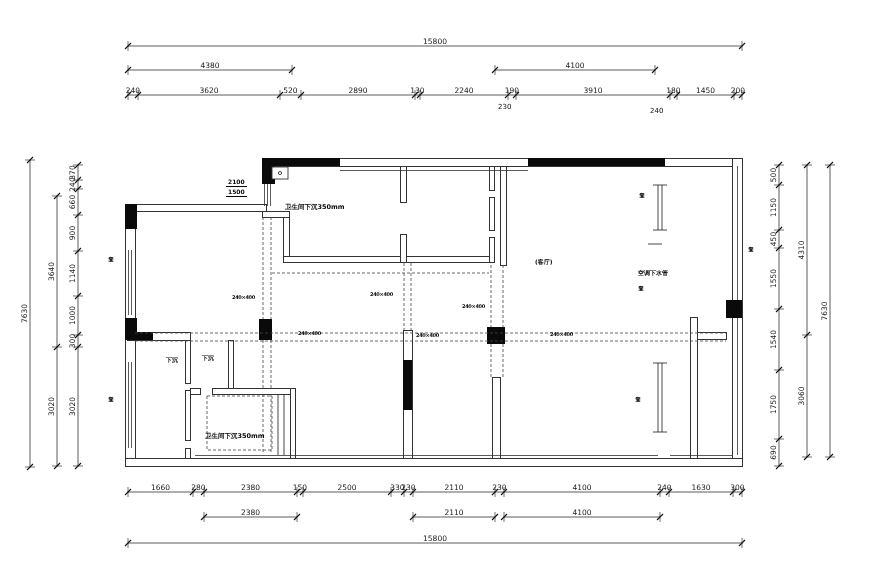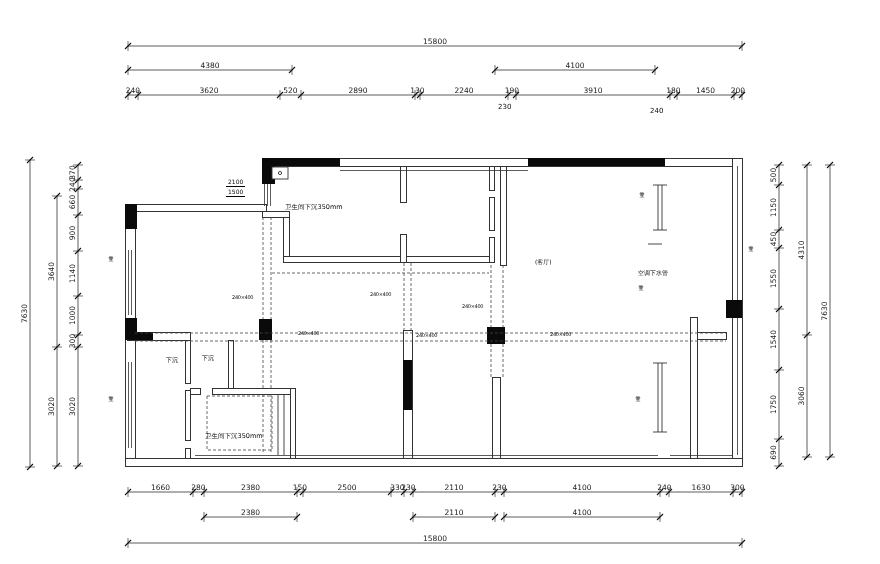--- a/index.html
+++ b/index.html
@@ -1,20 +1,20 @@
 <!DOCTYPE html>
 <html><head>
 <meta charset="utf-8">
 <style>
   html,body{margin:0;padding:0;background:#fff;}
   #plan{position:relative;width:880px;height:564px;background:#c2410c;overflow:hidden;
         font-family:"DejaVu Sans",sans-serif;color:#111;}
   #plan svg{position:absolute;left:0;top:0;}
   svg text{font-family:"DejaVu Sans",sans-serif;fill:#1a1a1a;}
-  .ann{position:absolute;white-space:nowrap;font-weight:normal;color:#0a0a0a;}
+  .ann{position:absolute;white-space:nowrap;font-weight:bold;color:#0a0a0a;}
   .vtext{writing-mode:vertical-rl;letter-spacing:0;}
   .beam{font-size:5px;letter-spacing:-0.3px;}
   .wtag div{border-bottom:1px solid #000;padding:0 2px;text-align:center;}
 </style>
 </head>
 <body>
 
 <div id="plan">
 
 <svg width="880" height="564" viewBox="0 0 880 564">

